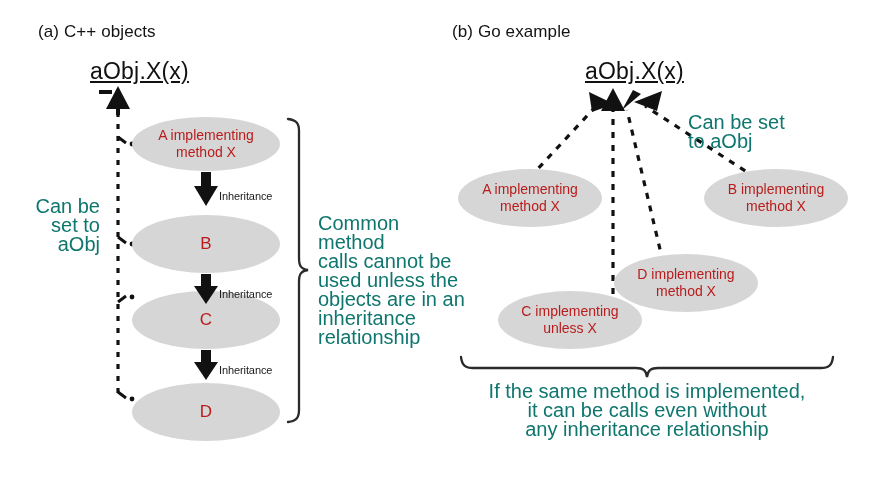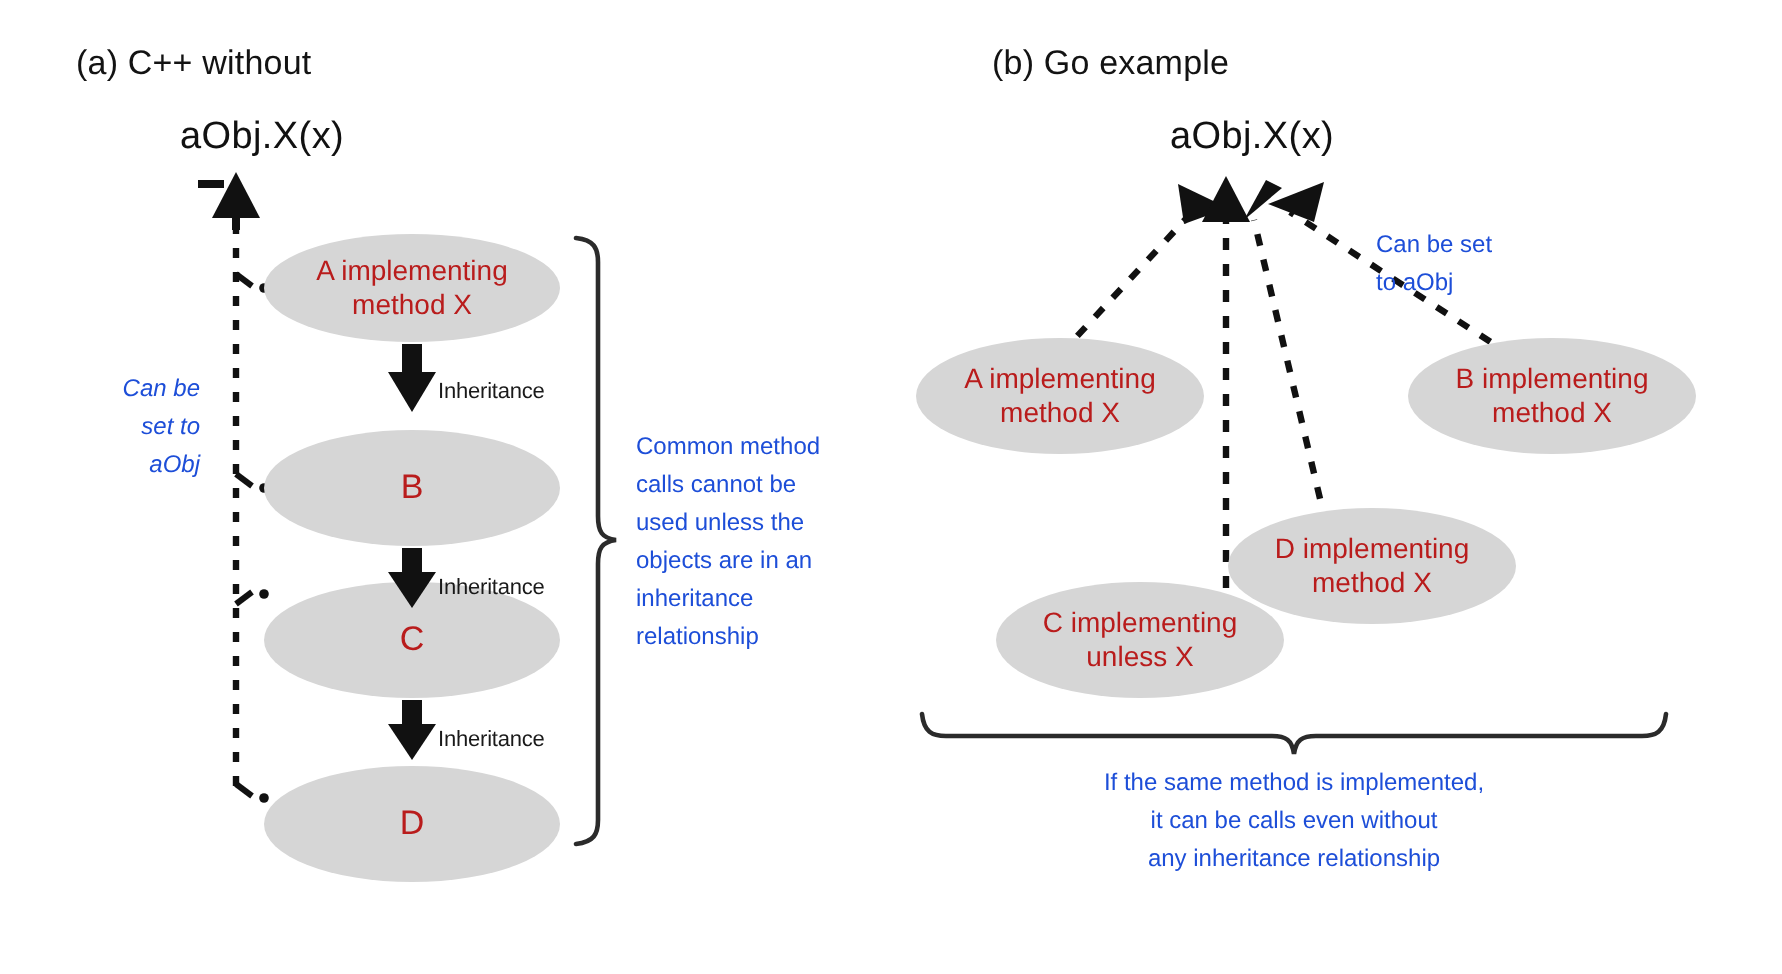--- a/index.html
+++ b/index.html
@@ -28,31 +28,32 @@
   .panel-title {
     position: absolute;
     font-size: 17px;
     font-weight: 400;
     color: #131313;
     letter-spacing: 0.1px;
     white-space: nowrap;
   }
   .call-label {
     position: absolute;
-    font-size: 19px;
+    font-size: 23px;
     font-weight: 400;
     color: #111111;
     white-space: nowrap;
     letter-spacing: 0.2px;
+    text-decoration: underline;
   }
   .note {
     position: absolute;
-    font-size: 12px;
+    font-size: 20px;
     line-height: 19px;
-    color: #1d4ed8;
+    color: #0f766e;
     white-space: pre-line;
   }
   .note.center { text-align: center; }
   .note.right  { text-align: right; }
   .note.left   { text-align: left; }
   .edge-label {
     position: absolute;
     font-size: 11px;
     color: #1a1a1a;
     white-space: nowrap;
@@ -156,46 +157,46 @@
                C 462 366, 466 368, 473 368
                L 636 368
                C 643 368, 646 370, 647 377
                C 648 370, 651 368, 658 368
                L 821 368
                C 828 368, 832 366, 833 357"></path>
     </g>
 
   </svg>
 
-  <div class="panel-title" style="left:38px; top:22px;">(a) C++ without</div>
+  <div class="panel-title" style="left:38px; top:22px;">(a) C++ objects</div>
 
   <div class="call-label" style="left:90px; top:58px;">aObj.X(x)</div>
 
-  <div class="note right" style="left:10px; top:185px; width:90px;font-style:italic;">Can be
+  <div class="note right" style="left:10px; top:197px; width:90px;">Can be
 set to
 aObj</div>
 
   <div class="note left" style="left:318px; top:214px; width:150px;">Common method
 calls cannot be
 used unless the
 objects are in an
 inheritance
 relationship</div>
 
   <div class="ellipse-label" style="left:132px; top:117px; width:148px; height:54px;">A implementing
 method X</div>
   <div class="ellipse-label big" style="left:132px; top:215px; width:148px; height:58px;">B</div>
   <div class="ellipse-label big" style="left:132px; top:291px; width:148px; height:58px;">C</div>
   <div class="ellipse-label big" style="left:132px; top:383px; width:148px; height:58px;">D</div>
 
   <div class="edge-label" style="left:219px; top:190px;">Inheritance</div>
   <div class="edge-label" style="left:219px; top:288px;">Inheritance</div>
   <div class="edge-label" style="left:219px; top:364px;">Inheritance</div>
 
-  <div class="panel-title" style="left:452px; top:22px;margin-left:44px;">(b) Go example</div>
+  <div class="panel-title" style="left:452px; top:22px;">(b) Go example</div>
 
   <div class="call-label" style="left:585px; top:58px;">aObj.X(x)</div>
 
   <div class="note left" style="left:688px; top:113px; width:140px;">Can be set
 to aObj</div>
 
   <div class="note center" style="left:462px; top:382px; width:370px;">If the same method is implemented,
 it can be calls even without
 any inheritance relationship</div>
 

